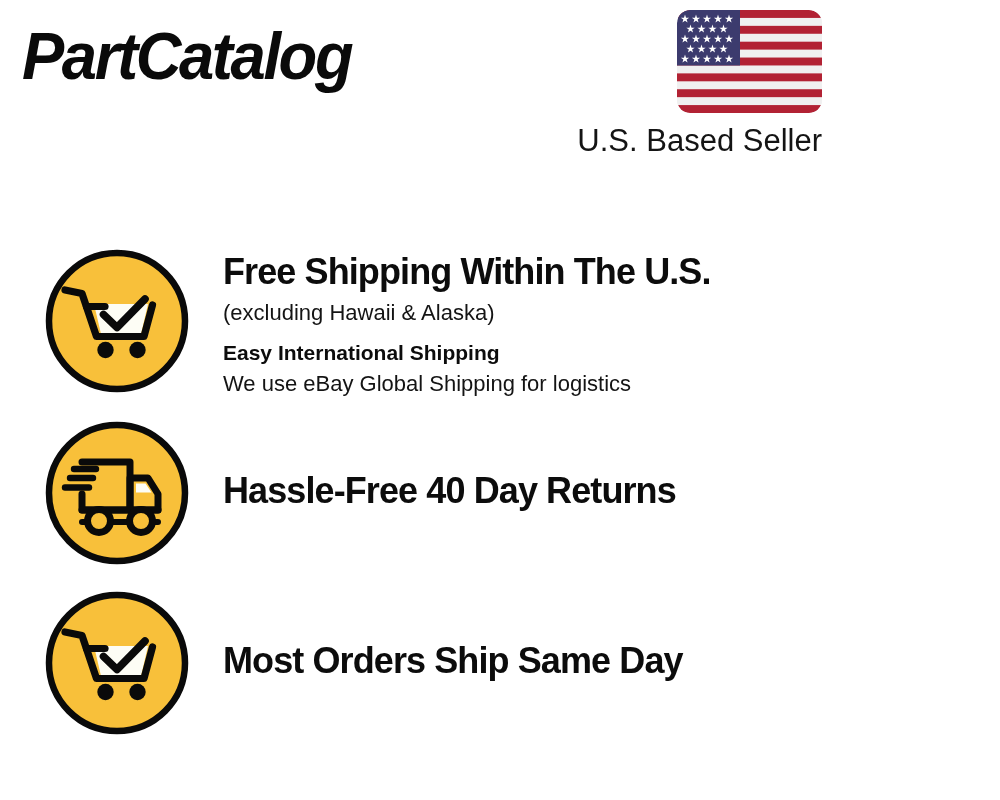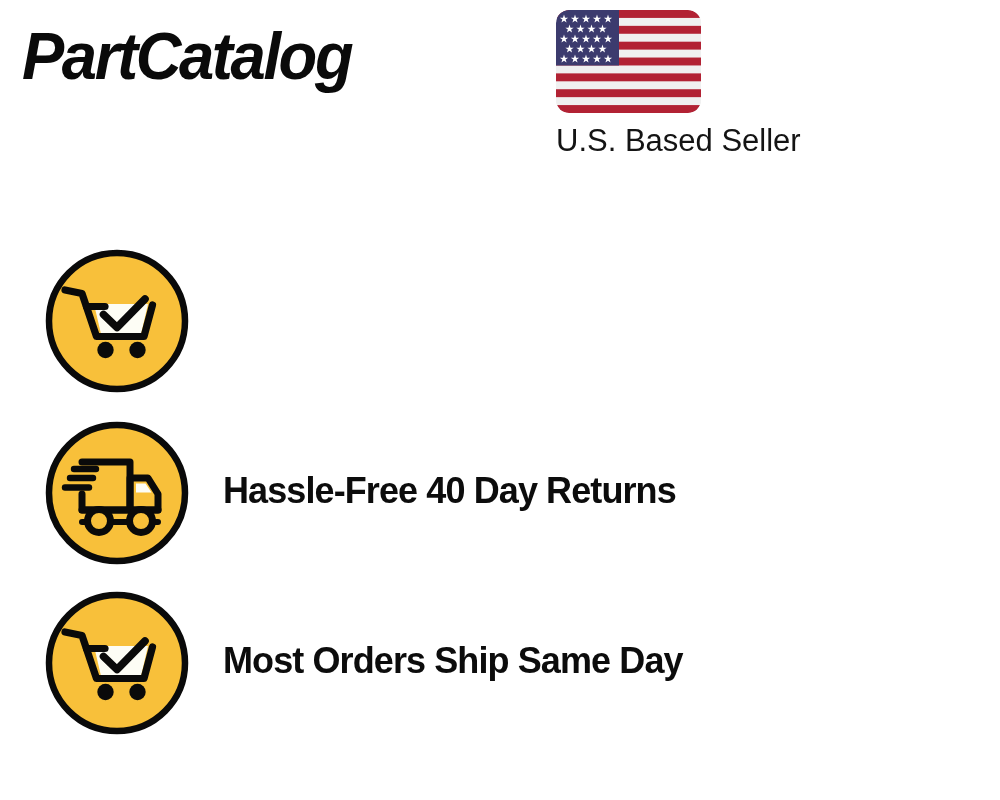--- a/index.html
+++ b/index.html
@@ -52,21 +52,21 @@
     margin-top: -4px;
     margin-left: 56px;
     white-space: nowrap;
   }
 
   .seller-badge {
     position: absolute;
     right: 14px;
     top: 10px;
     width: 270px;
-    text-align: left;
+    text-align: right;
   }
   .flag {
     width: 145px;
     height: 103px;
     border-radius: 13px;
     overflow: hidden;
     display: inline-block;
     position: relative;
     background: #f0f0f0;
     margin-right: 4px;
@@ -235,20 +235,26 @@
         <path d="M21 42 L38 45.5 L52.5 88.5 L100 88.5 L108.5 57" fill="none" stroke="#0a0a0a" stroke-width="7.2" stroke-linecap="round" stroke-linejoin="round"></path>
 
         <path d="M42.5 58.5 L61 58.5" fill="none" stroke="#0a0a0a" stroke-width="7.2" stroke-linecap="round"></path>
 
         <path d="M59.5 66.5 L73 79.5 L101 51" fill="none" stroke="#0a0a0a" stroke-width="7.6" stroke-linecap="round" stroke-linejoin="round"></path>
 
         <circle cx="61.5" cy="102" r="8.2" fill="#0a0a0a"></circle>
         <circle cx="93.5" cy="102" r="8.2" fill="#0a0a0a"></circle>
       </svg>
     </div>
+    <div class="feature-text">
+      <div class="feature-title">Free Shipping Within The U.S.</div>
+      <div class="feature-sub">(excluding Hawaii &amp; Alaska)</div>
+      <div class="feature-sub-strong">Easy International Shipping</div>
+      <div class="feature-sub-last">We use eBay Global Shipping for logistics</div>
+    </div>
   </div>
 
   <div class="feature-row row-1">
     <div class="feature-icon">
       <svg width="146" height="146" viewBox="0 0 146 146" xmlns="http://www.w3.org/2000/svg">
         <circle cx="73" cy="73" r="68" fill="#f8c03a" stroke="#0a0a0a" stroke-width="6.5"></circle>
 
         <path d="M26 58 H49" stroke="#0a0a0a" stroke-width="6.4" stroke-linecap="round"></path>
         <path d="M21 67.5 H45" stroke="#0a0a0a" stroke-width="6.4" stroke-linecap="round"></path>
         <path d="M30 49 H52" stroke="#0a0a0a" stroke-width="6.4" stroke-linecap="round"></path>

